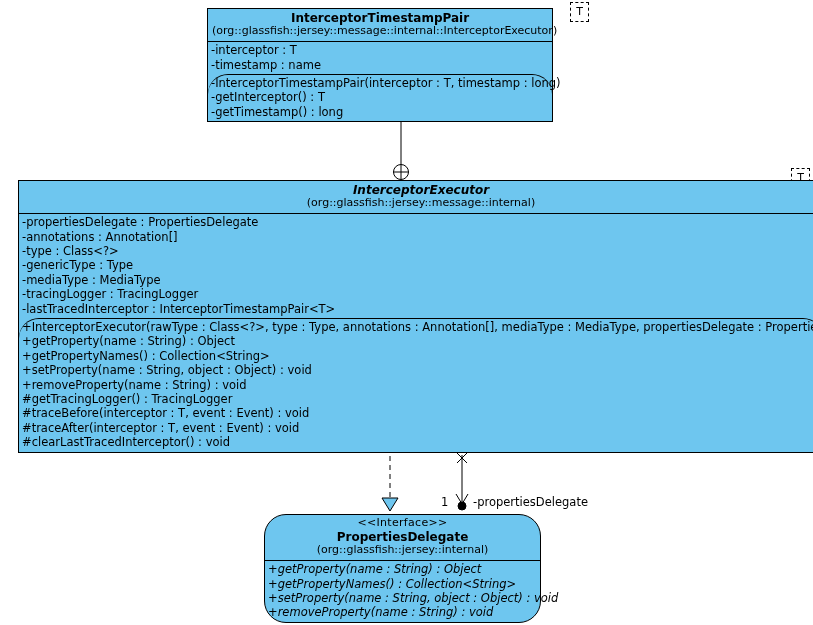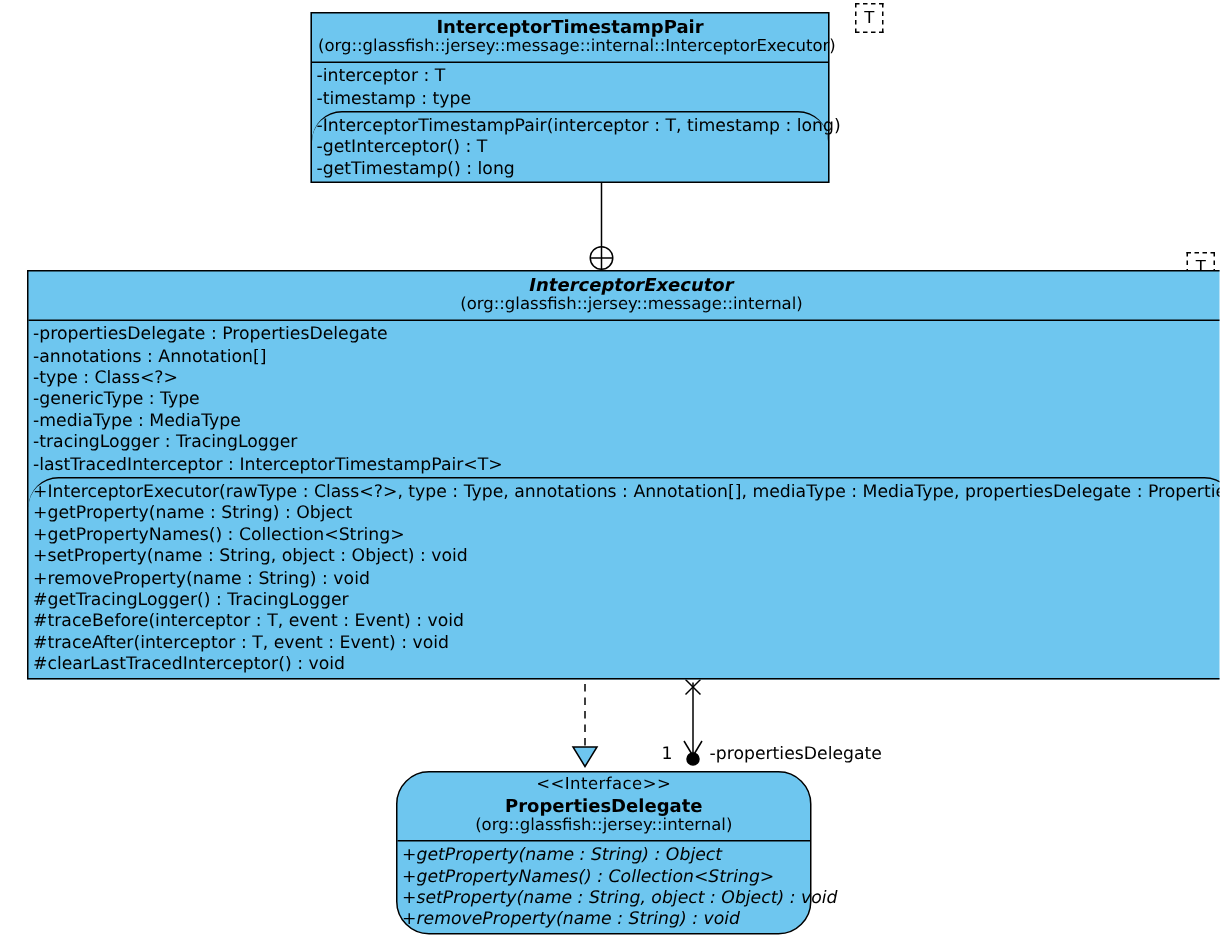--- a/index.html
+++ b/index.html
@@ -138,21 +138,21 @@
 
   <div class="template-param" style="left:570px; top:2px;">T</div>
 
   <div class="uml-class" style="left:207px; top:8px; width:346px;">
     <div class="uml-header">
       <div class="uml-name">InterceptorTimestampPair</div>
       <div class="uml-package">(org::glassfish::jersey::message::internal::InterceptorExecutor)</div>
     </div>
     <div class="uml-compartment">
       <div class="uml-feature">-interceptor : T</div>
-      <div class="uml-feature">-timestamp : type</div>
+      <div class="uml-feature">-timestamp : name</div>
     </div>
     <div class="uml-compartment">
       <div class="uml-feature">-InterceptorTimestampPair(interceptor : T, timestamp : long)</div>
       <div class="uml-feature">-getInterceptor() : T</div>
       <div class="uml-feature">-getTimestamp() : long</div>
     </div>
   </div>
 
   <div class="template-param" style="left:791px; top:168px;">T</div>
 

